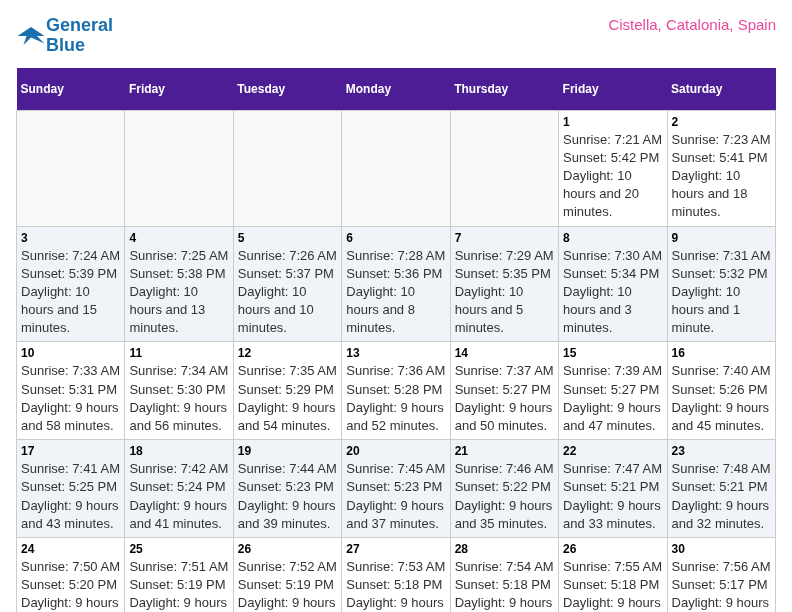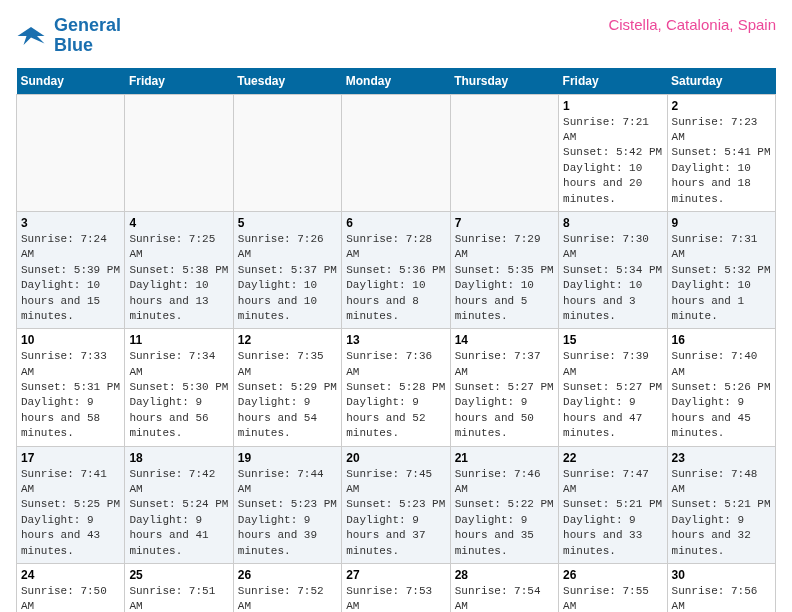--- a/index.html
+++ b/index.html
@@ -12,21 +12,21 @@
     }
     .header {
       display: flex;
       justify-content: space-between;
       align-items: flex-start;
       margin-bottom: 12px;
     }
     .logo {
       display: flex;
       align-items: center;
-      gap: 8px;
+      gap: 0;
     }
     .logo-text {
       font-size: 18px;
       font-weight: bold;
       color: #333;
       line-height: 1.1;
     }
     .logo-text span {
       color: #1a6faf;
     }
@@ -45,23 +45,23 @@
     .location {
       font-size: 15px;
       color: #ec4899;
     }
     table {
       width: 100%;
       border-collapse: collapse;
       font-size: 11px;
     }
     th {
-      background: #0369a1;
+      background: #4c1d95;
       color: #fff;
-      padding: 6px 4px;
+      padding: 14px 4px;
       text-align: left;
       font-size: 12px;
       font-weight: bold;
     }
     td {
       border: 1px solid #ccc;
       vertical-align: top;
       padding: 4px;
       width: calc(100% / 7);
       height: 80px;
@@ -75,24 +75,23 @@
     tr:nth-child(even) td:not(.empty) {
       background: #f0f4f8;
     }
     .day-num {
       font-weight: bold;
       font-size: 12px;
       display: block;
       margin-bottom: 2px;
     }
     .day-info {
-      font-size: 11px;
+      font-size: 13px;
       color: #333;
       line-height: 1.4;
-      font-family: Liberation Mono, monospace;
     }
   </style>
 </head>
 <body>
 
 <div class="header">
   <div class="logo">
     <svg class="logo-bird" viewBox="0 0 40 40">
       <polygon points="20,8 38,20 28,20 38,30 20,22 10,32 14,20 2,20" fill="#1a6faf"></polygon>
     </svg>

